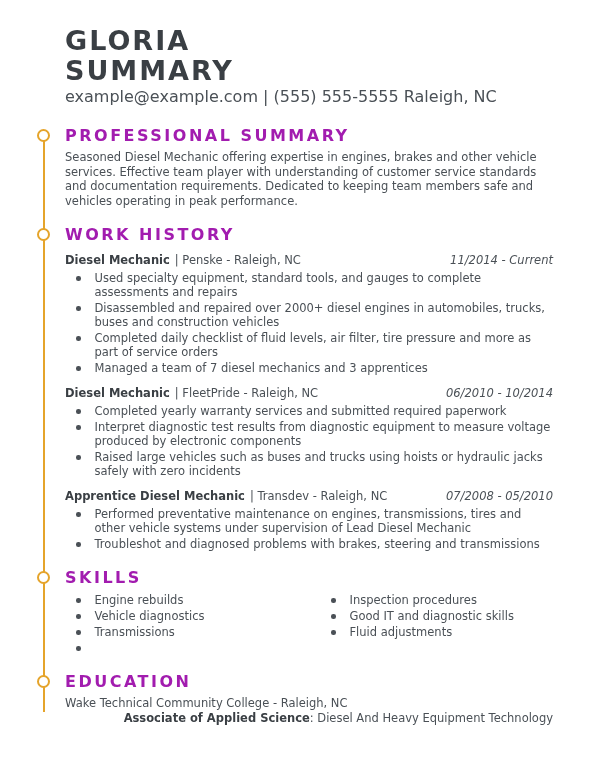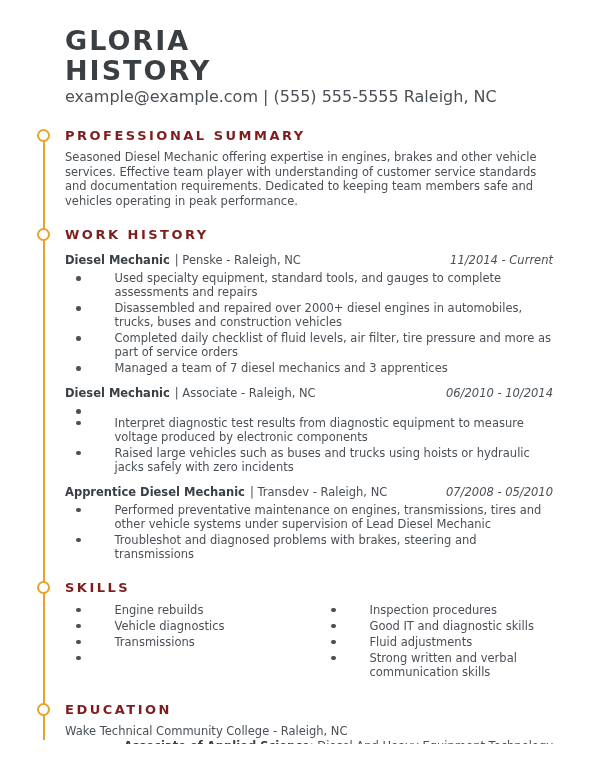--- a/index.html
+++ b/index.html
@@ -34,23 +34,23 @@
     z-index:0;
   }
   .section { position:relative; }
   .sec-summary   { margin-top:25px; }
   .sec-work      { margin-top:20px; }
   .sec-skills    { margin-top:20px; }
   .sec-education { margin-top:22px; }
   .sec-head { position:relative; }
   .sec-title {
     margin:0;
-    font-size:13px; font-weight:bold;
+    font-size:16px; font-weight:bold;
     letter-spacing:2.5px; line-height:14px;
-    color:#7f1d1d;
+    color:#a21caf;
   }
   .ring {
     position:absolute; left:-28px; top:0px;
     width:9px; height:9px;
     border:2px solid #e5a42b; border-radius:50%;
     background:#ffffff; z-index:1;
   }
   
   .para {
     margin:7px 0 0 0;
@@ -62,21 +62,21 @@
     display:flex; justify-content:space-between; align-items:baseline;
     font-size:11.5px; line-height:14px;text-align:center;
   }
   .job-title { font-weight:bold; color:#3a3f44; }
   .job-company { margin-left:5px; color:#4a5056; }
   .job-dates { font-style:italic; white-space:nowrap; color:#4a5056; }
   ul.bullets {
     list-style:none; margin:4px 0 0 0; padding:0;
     font-size:11.5px; line-height:14px;
   }
-  ul.bullets li { display:flex; margin-bottom:2px;gap:20px; }
+  ul.bullets li { display:flex; margin-bottom:2px; }
   .dot {
     flex:0 0 auto;
     width:4.5px; height:4.5px; border-radius:50%;
     background:#4a5056;
     margin:5px 14px 0 11px;
   }
   
   .skills-cols { display:flex; margin-top:8px; }
   .skills-cols ul.bullets { margin-top:0; }
   .skills-col-left { width:255px; flex:0 0 auto; }
@@ -85,21 +85,21 @@
   
   .edu-school { margin-top:7px; font-size:11.5px; line-height:15px; }
   .edu-degree { font-size:11.5px; line-height:15px;text-align:right; }
   .edu-degree .deg { font-weight:bold; color:#3a3f44; }
 </style>
 </head>
 <body>
 
 <div class="page">
 
-  <h1 class="name"><span>GLORIA</span><br><span>HISTORY</span></h1>
+  <h1 class="name"><span>GLORIA</span><br><span>SUMMARY</span></h1>
   <div class="contact">example@example.com | (555) 555-5555 Raleigh, NC</div>
 
   <div class="sections">
     <div class="timeline"></div>
 
     <div class="section sec-summary">
       <div class="sec-head">
         <span class="ring"></span>
         <h2 class="sec-title">PROFESSIONAL SUMMARY</h2>
       </div>
@@ -132,26 +132,27 @@
             </li>
             <li>
               <span class="dot"></span>
               <span class="btext">Managed a team of 7 diesel mechanics and 3 apprentices</span>
             </li>
           </ul>
       </div>
 
       <div class="job">
         <div class="job-head">
-          <span><span class="job-title">Diesel Mechanic</span><span class="job-company">| Associate - Raleigh, NC</span></span>
+          <span><span class="job-title">Diesel Mechanic</span><span class="job-company">| FleetPride - Raleigh, NC</span></span>
           <span class="job-dates">06/2010 - 10/2014</span>
         </div>
         <ul class="bullets">
             <li>
               <span class="dot"></span>
+              <span class="btext">Completed yearly warranty services and submitted required paperwork</span>
             </li>
             <li>
               <span class="dot"></span>
               <span class="btext">Interpret diagnostic test results from diagnostic equipment to measure voltage produced by electronic components</span>
             </li>
             <li>
               <span class="dot"></span>
               <span class="btext">Raised large vehicles such as buses and trucks using hoists or hydraulic jacks safely with zero incidents</span>
             </li>
           </ul>
@@ -204,24 +205,20 @@
               <span class="btext">Inspection procedures</span>
             </li>
             <li>
               <span class="dot"></span>
               <span class="btext">Good IT and diagnostic skills</span>
             </li>
             <li>
               <span class="dot"></span>
               <span class="btext">Fluid adjustments</span>
             </li>
-            <li>
-              <span class="dot"></span>
-              <span class="btext">Strong written and verbal communication skills</span>
-            </li>
           </ul>
       </div>
     </div>
 
     <div class="section sec-education">
       <div class="sec-head">
         <span class="ring"></span>
         <h2 class="sec-title">EDUCATION</h2>
       </div>
       <div class="edu-school">Wake Technical Community College - Raleigh, NC</div>

